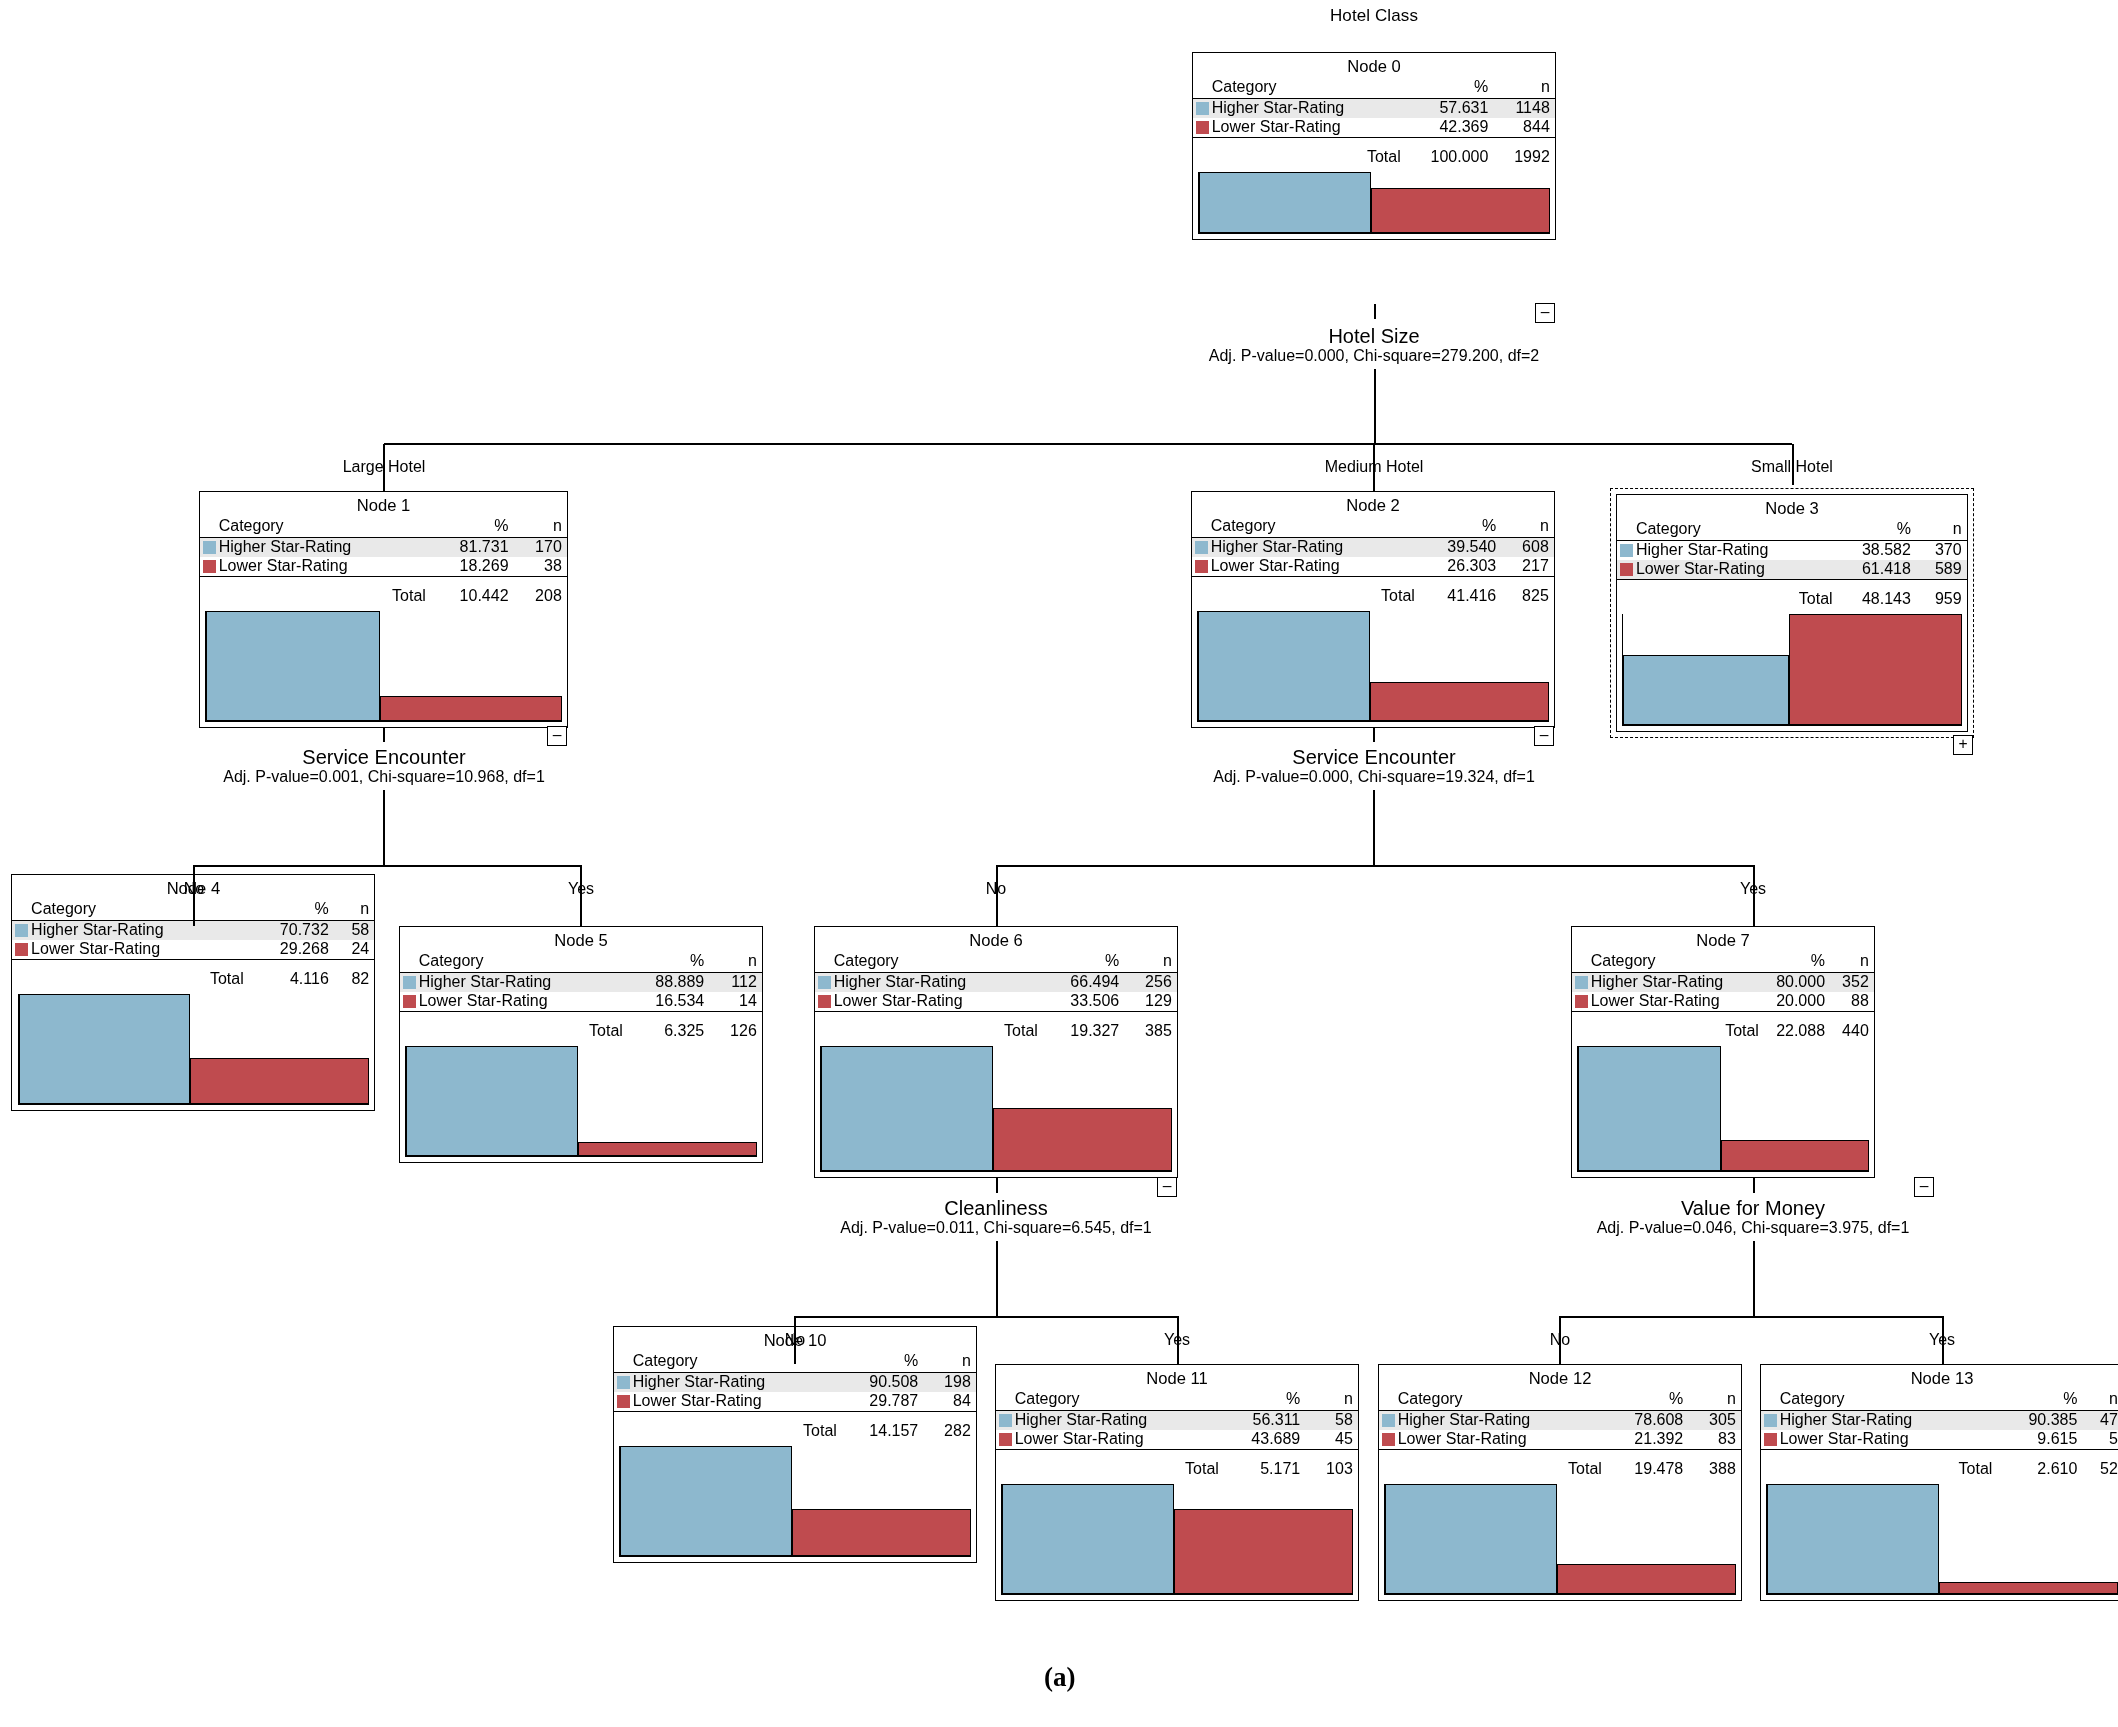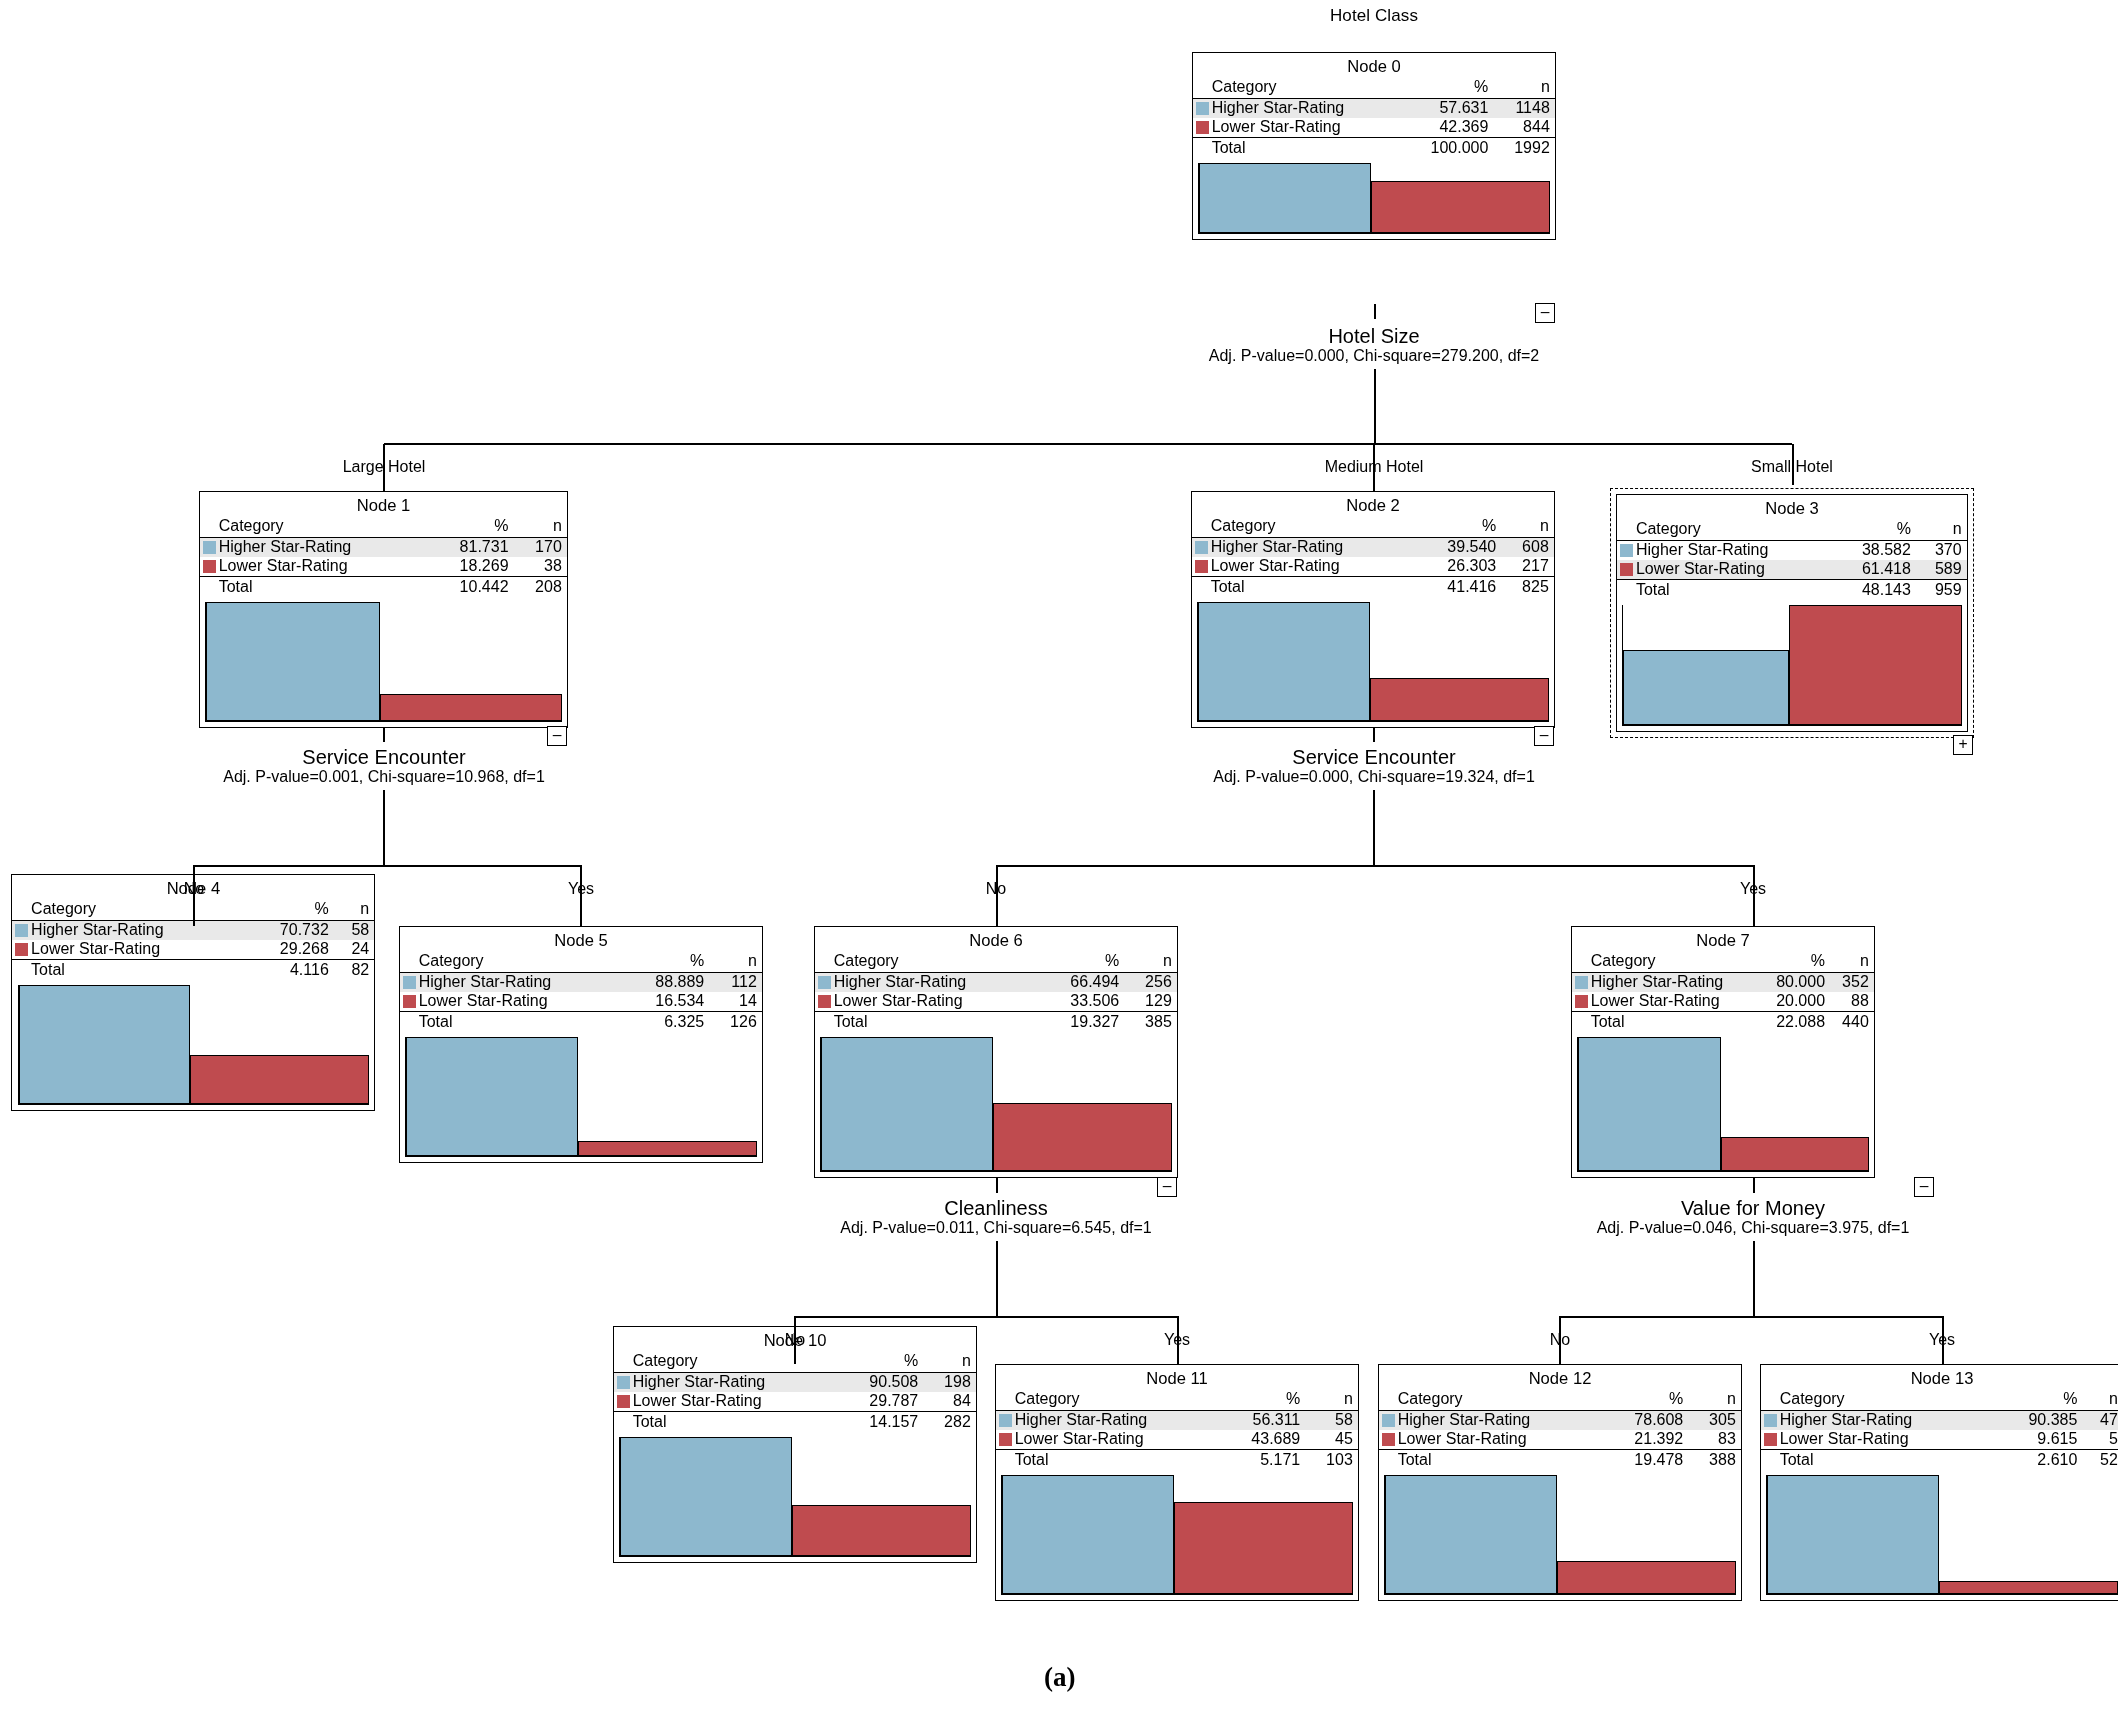--- a/index.html
+++ b/index.html
@@ -48,21 +48,21 @@
   .swatch-cell { width:17.7px; padding-left:3.1px !important; }
   .sw { display:inline-block; width:13px; height:13px; vertical-align:-1.6px; }
   .sw.blue { background:#8DB8CE; }
   .sw.red  { background:#BF4B4F; }
   .cat-cell { text-align:left; white-space:nowrap; }
   .pct-cell { text-align:right; white-space:nowrap; padding-right:7.3px !important; }
   .n-cell   { text-align:right; white-space:nowrap; padding-right:5.2px !important; }
   tr.hdr td { border-bottom:1.6px solid #000; padding-bottom:1px; }
   tr.hi td { background:#e9e9e9; }
   tr.lastcat td { border-bottom:1.6px solid #000; }
-  tr.total td { padding-top:1px; }
+  tr.total td { padding-top:10px;text-align:right; }
 
   
   .barwrap { position:relative; flex:1; margin:5.2px 5.2px 5.2px 5.2px;
              border-left:1.6px solid #000; border-bottom:1.6px solid #000; }
   .bars { position:absolute; left:0; right:0; bottom:0; height:100%; }
   .bar { position:absolute; bottom:0; border:1px solid #000; }
   .bar.blue { background:#8DB8CE; left:0; }
   .bar.red  { background:#BF4B4F; }
 
   

